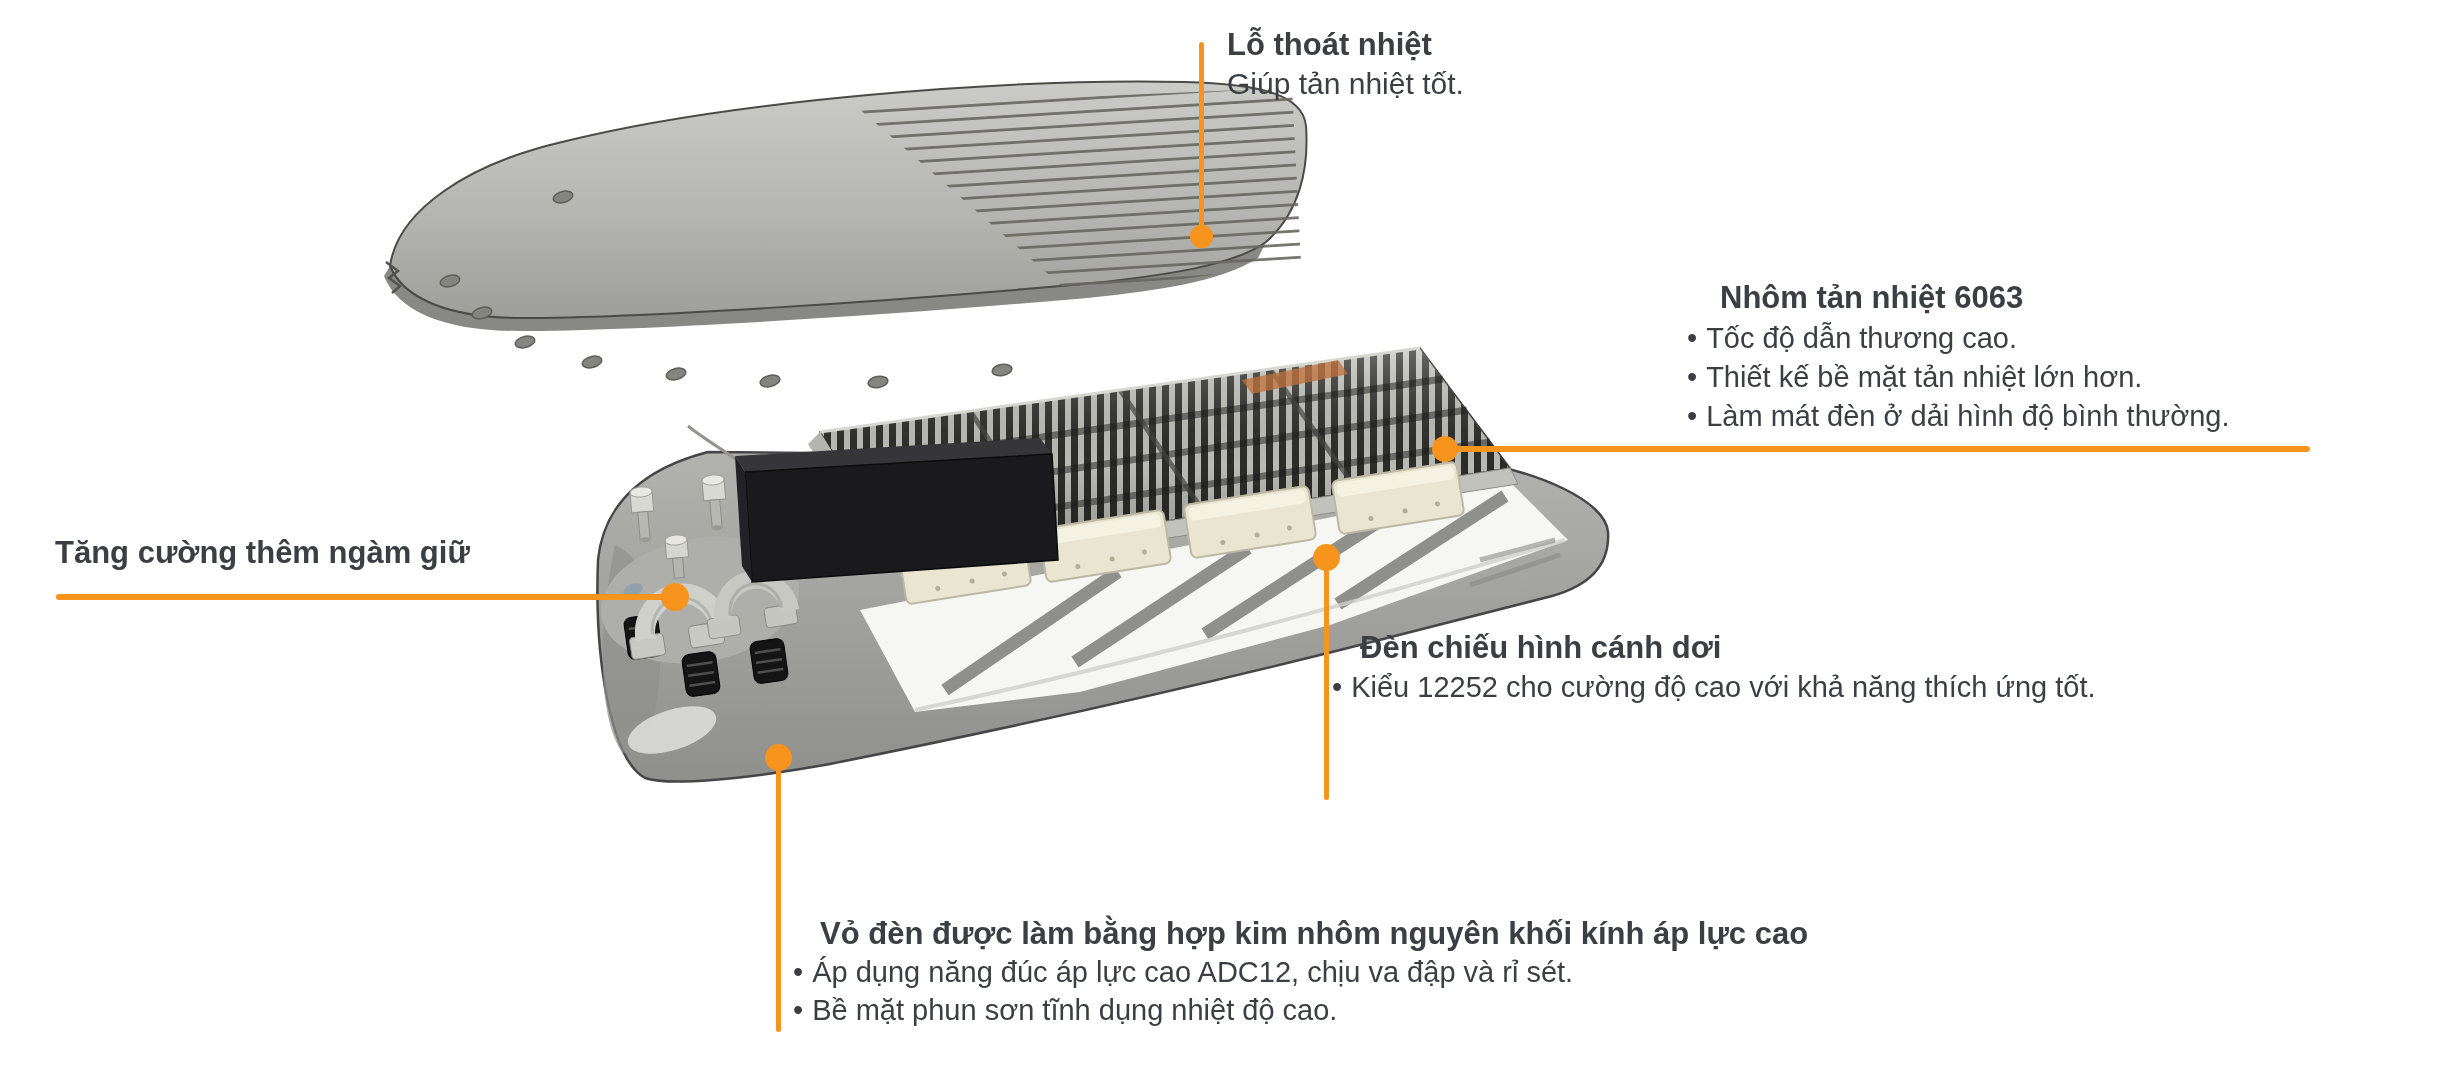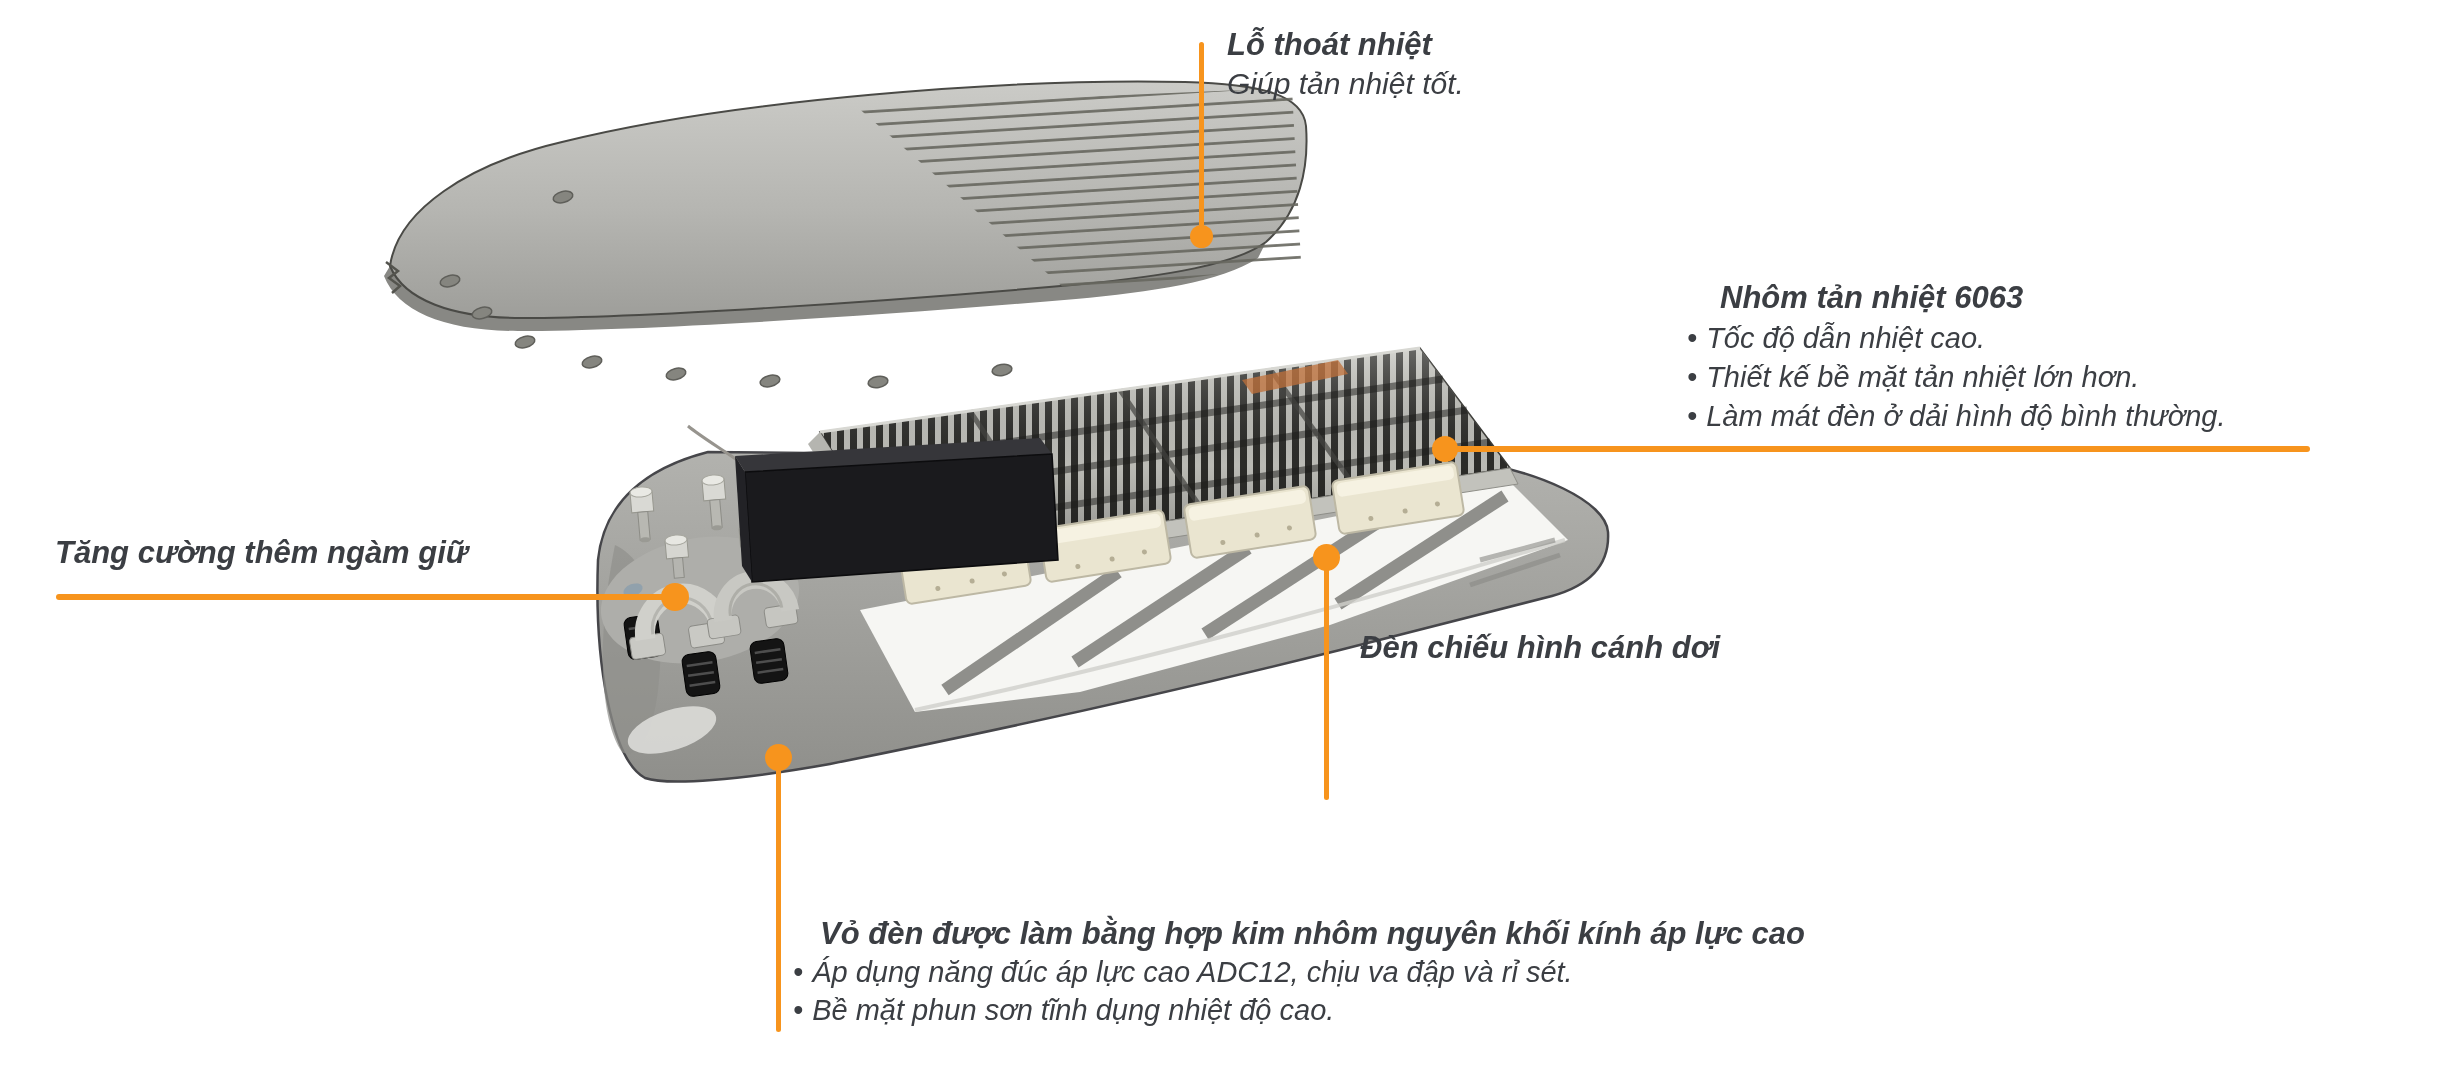--- a/index.html
+++ b/index.html
@@ -6,21 +6,21 @@
   body{
     width:2450px;height:1066px;position:relative;overflow:hidden;
     background:var(--bg,#fff);
     font-family:"Liberation Sans","DejaVu Sans",sans-serif;
     color:var(--ink,#3b3e43);
   }
   #art{position:absolute;left:0;top:0;z-index:0;}
   .leader-h{position:absolute;height:6px;background:var(--accent);border-radius:3px;z-index:1;}
   .leader-v{position:absolute;width:5px;background:var(--accent);border-radius:3px;z-index:1;}
   .leader-dot{position:absolute;border-radius:50%;background:var(--accent);z-index:1;}
-  .label{position:absolute;z-index:2;font-size:29px;line-height:39px;font-style:italic;}
+  .label{position:absolute;z-index:2;font-size:29px;line-height:39px;}
   .label .title{font-weight:bold;font-size:31px;line-height:38px;white-space:nowrap;}
   .bm{display:inline;margin-right:9px;}
 
   #vent-label{left:1227px;top:26px;}
   #vent-label .desc{font-size:30px;line-height:40px;}
 
   #heatsink-label{left:1687px;top:279px;width:820px;}
   #heatsink-label .title{margin-left:33px;margin-bottom:2px;}
 
   #clamp-label{left:55px;top:534px;}
@@ -262,30 +262,31 @@
 <div class="leader-v" id="housing-line"></div>
 <div class="leader-dot" id="housing-dot"></div>
 
 <div class="label" id="vent-label">
   <div class="title">Lỗ thoát nhiệt</div>
   <div class="desc">Giúp tản nhiệt tốt.</div>
 </div>
 
 <div class="label" id="heatsink-label">
   <div class="title">Nhôm tản nhiệt 6063</div>
-  <div><span class="bm">•</span><span>Tốc độ dẫn nhiệt cao.</span></div>
+  <div><span class="bm">•</span><span>Tốc độ dẫn thương cao.</span></div>
   <div><span class="bm">•</span><span>Thiết kế bề mặt tản nhiệt lớn hơn.</span></div>
   <div><span class="bm">•</span><span>Làm mát đèn ở dải hình độ bình thường.</span></div>
 </div>
 
 <div class="label" id="clamp-label">
   <div class="title">Tăng cường thêm ngàm giữ</div>
 </div>
 
 <div class="label" id="lens-label">
   <div class="title">Đèn chiếu hình cánh dơi</div>
+  <div><span class="bm">•</span><span>Kiểu 12252 cho cường độ cao với khả năng thích ứng tốt.</span></div>
 </div>
 
 <div class="label" id="housing-label">
   <div class="title">Vỏ đèn được làm bằng hợp kim nhôm nguyên khối kính áp lực cao</div>
   <div><span class="bm">•</span><span>Áp dụng năng đúc áp lực cao ADC12, chịu va đập và rỉ sét.</span></div>
   <div><span class="bm">•</span><span>Bề mặt phun sơn tĩnh dụng nhiệt độ cao.</span></div>
 </div>
 
 </body></html>

